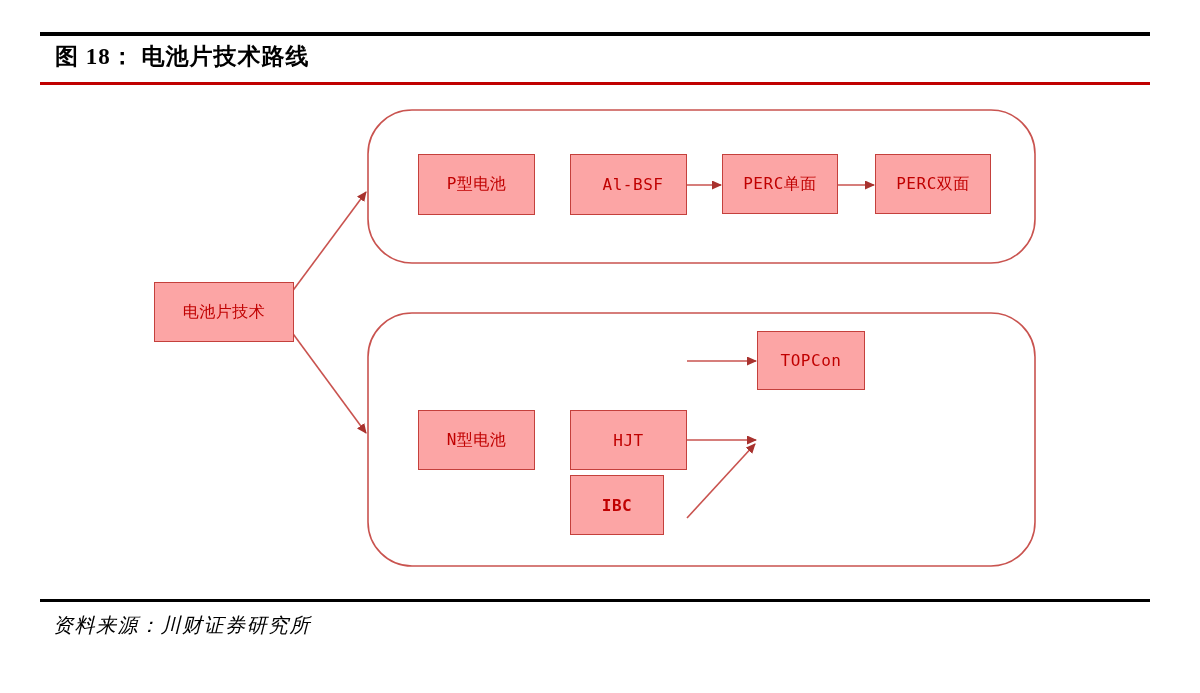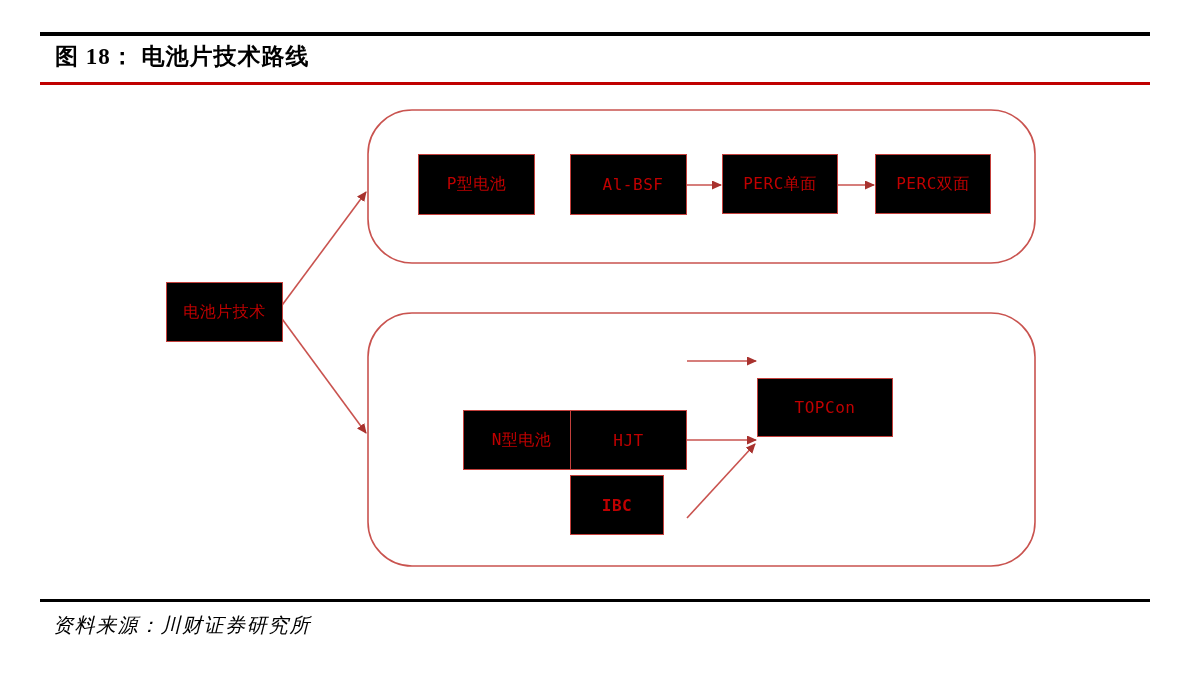--- a/index.html
+++ b/index.html
@@ -7,32 +7,32 @@
         font-family:"Liberation Sans",sans-serif;}
   .rule{position:absolute;left:40px;width:1110px;}
   .rule-top{top:32px;height:4px;background:#000000;}
   .rule-red{top:82px;height:3px;background:#c00000;}
   .rule-bottom{top:599px;height:3px;background:#000000;}
   .fig-title{position:absolute;left:55px;top:41px;margin:0;
              font-family:"Liberation Serif",serif;font-weight:bold;font-size:23px;
              color:#000000;letter-spacing:1px;white-space:pre;}
   .diagram{position:absolute;left:0;top:0;width:1200px;height:693px;}
   .connectors{position:absolute;left:0;top:0;}
-  .node{position:absolute;border:1.6px solid #c4403c;background:#000000;
+  .node{position:absolute;border:1.6px solid #c4403c;background:#fca5a5;
         display:flex;align-items:center;justify-content:center;
         color:#c00000;font-family:"DejaVu Sans Mono","Liberation Sans",monospace;
         font-size:16px;letter-spacing:0.5px;box-sizing:border-box;text-align:center;}
-  .n-root        {left:166px;top:282px;width:117px;height:60px;}
+  .n-root        {left:154px;top:282px;width:140px;height:60px;}
   .n-p-type      {left:418px;top:154px;width:117px;height:61px;}
   .n-al-bsf      {left:570px;top:154px;width:117px;height:61px;padding-left:9px;}
   .n-perc-single {left:722px;top:154px;width:116px;height:60px;}
   .n-perc-double {left:875px;top:154px;width:116px;height:60px;}
   .n-pert        {left:570px;top:331px;width:117px;height:60px;}
-  .n-topcon      {left:757px;top:331px;width:136px;height:59px;margin-top:47px;}
-  .n-n-type      {left:418px;top:410px;width:117px;height:60px;margin-left:45px;}
+  .n-topcon      {left:757px;top:331px;width:108px;height:59px;}
+  .n-n-type      {left:418px;top:410px;width:117px;height:60px;}
   .n-hjt         {left:570px;top:410px;width:117px;height:60px;}
   .n-hbc         {left:757px;top:410px;width:116px;height:60px;}
   .n-ibc         {left:570px;top:475px;width:94px;height:60px;font-weight:bold;}
   .source{position:absolute;left:53px;top:612px;margin:0;
           font-family:"Liberation Serif",serif;font-style:italic;font-size:20px;
           color:#000000;letter-spacing:1.5px;}
 </style>
 </head>
 <body>
 

